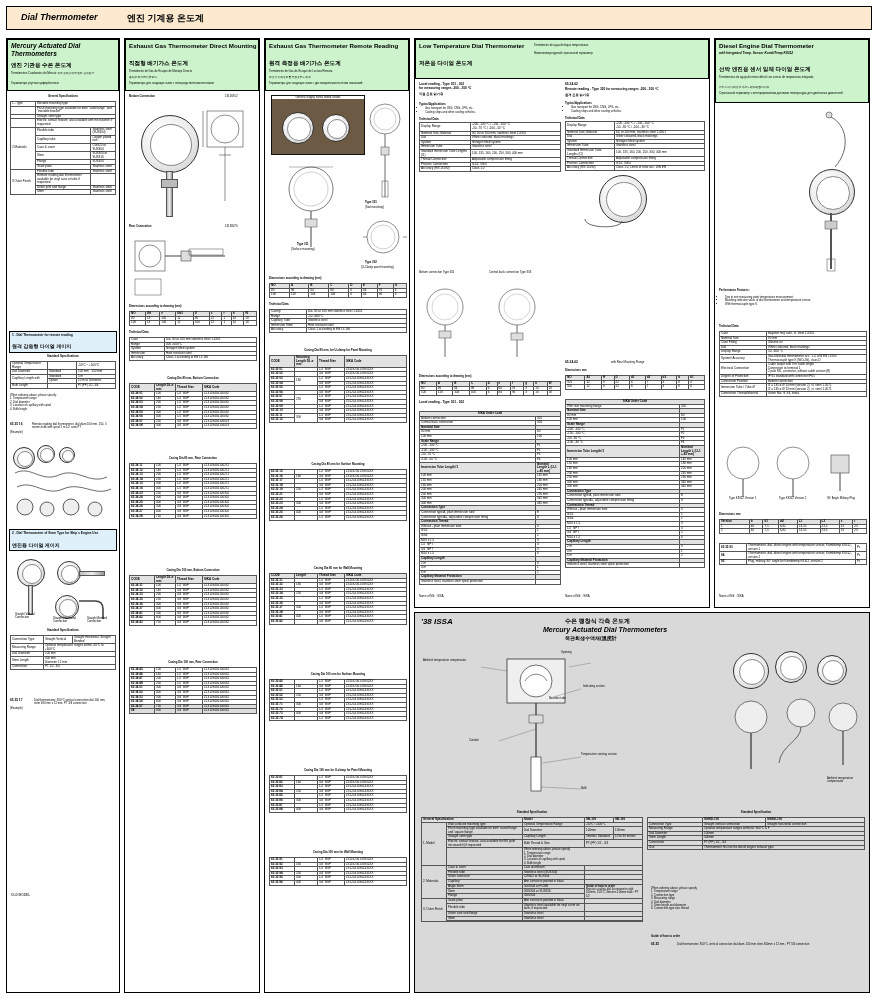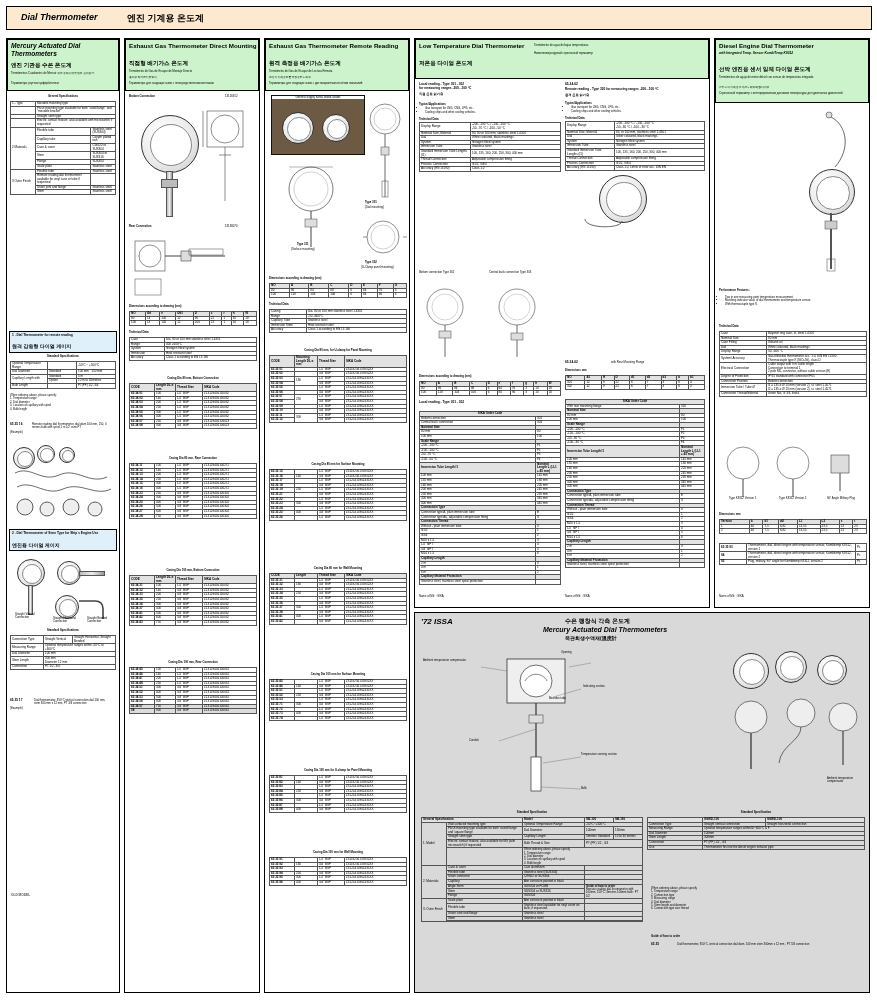--- a/index.html
+++ b/index.html
@@ -1771,21 +1771,21 @@
             <td class="b">95</td>
             <td>Plug, military, 90° angle for Kombitemp K8312, version 2</td>
             <td>Pc</td>
           </tr>
       </tbody>
     </table>
     <div class="xxs" style="position:absolute;left:4px;top:556px;">Name of Mfr. : SIKA</div>
   </div>
 
   <div class="bottombox" style="left:414px;top:612px;width:456px;height:381px;">
-    <div class="issa" style="position:absolute;left:6px;top:4px;">'72 ISSA</div>
+    <div class="issa" style="position:absolute;left:6px;top:4px;">'38 ISSA</div>
     <div class="b" style="position:absolute;left:150px;top:4px;font-size:6px;">수은 팽창식 각측 온도계</div>
     <div class="b it" style="position:absolute;left:128px;top:13px;font-size:7px;">Mercury Actuated Dial Thermometers</div>
     <div class="b" style="position:absolute;left:150px;top:22px;font-size:5px;">목관회생수액재(溫度計</div>
 
     <div style="position:absolute;left:6px;top:32px;width:300px;height:160px;">
       <svg width="300" height="160">
         <rect x="86" y="14" width="58" height="44" stroke="#333" fill="#efefef" stroke-width="0.8"></rect>
         <circle cx="115" cy="36" r="16" stroke="#333" fill="#fff" stroke-width="0.7"></circle>
         <path d="M104 36 C110 26, 122 28, 126 36" stroke="#333" fill="none" stroke-width="0.6"></path>
         <line x1="115" y1="58" x2="115" y2="112" stroke="#333" stroke-width="1.2"></line>

